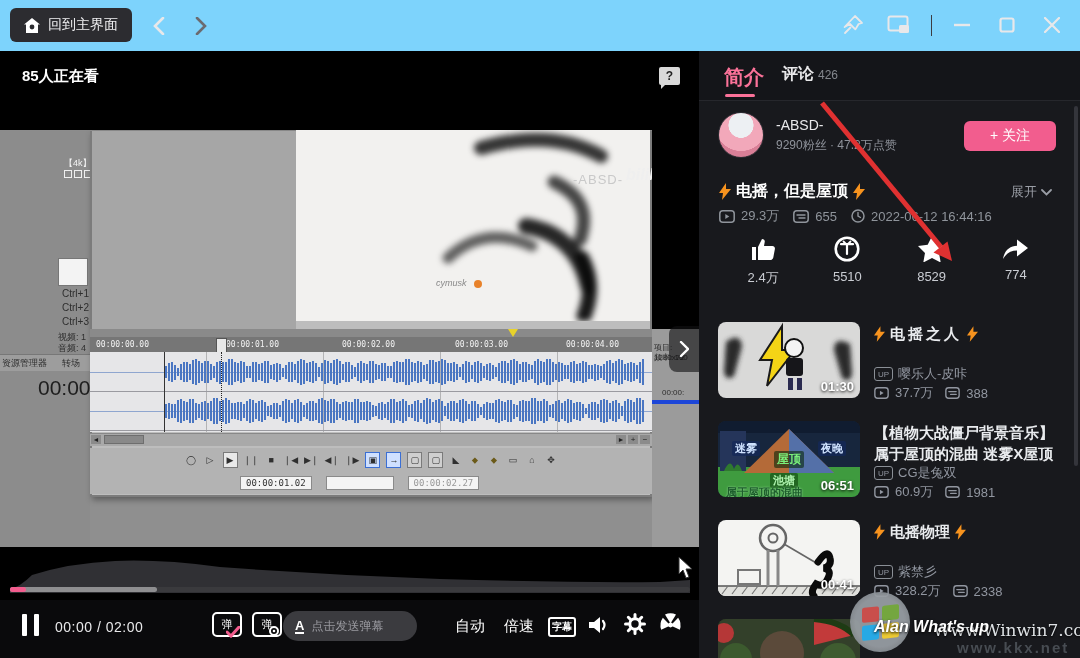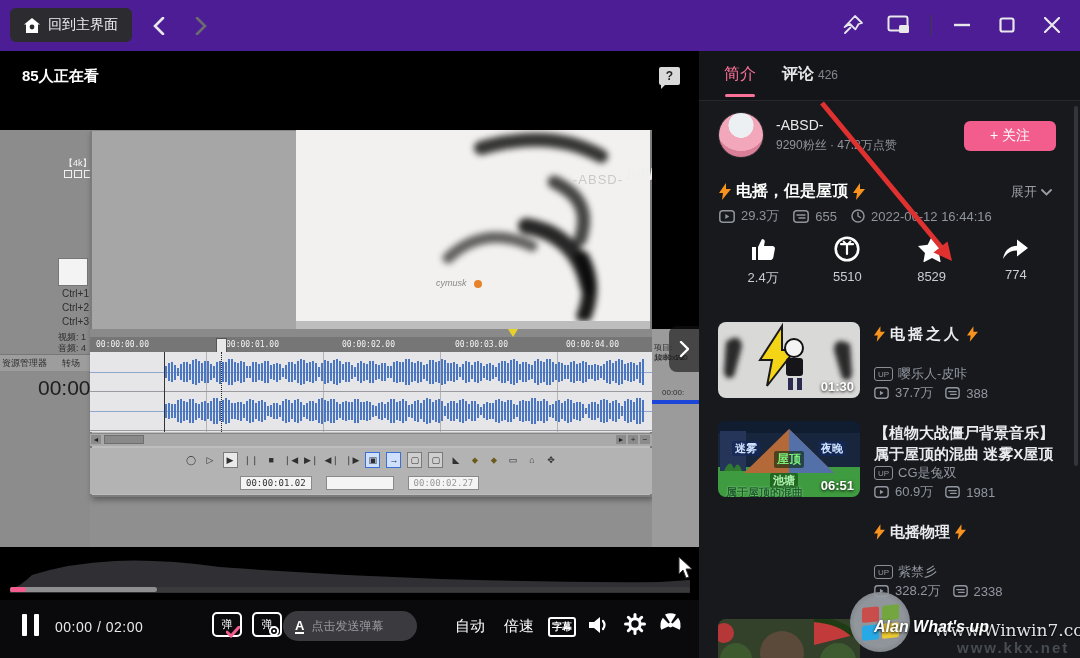--- a/index.html
+++ b/index.html
@@ -1,21 +1,21 @@
 <!DOCTYPE html>
 <html><head>
 <meta charset="utf-8">
 <style>
   html,body{margin:0;padding:0;background:#000;}
   .app{position:relative;width:1080px;height:658px;overflow:hidden;background:#0b0b0d;
        font-family:"Liberation Sans",sans-serif;color:#e8e8ea;}
   .abs{position:absolute;}
   svg{display:block;}
   
-  .titlebar{left:0;top:0;width:1080px;height:51px;background:#4c1d95;}
+  .titlebar{left:0;top:0;width:1080px;height:51px;background:#7dd3fc;}
   .home-btn{left:10px;top:8px;height:34px;background:#2c2c30;border-radius:6px;display:flex;
             align-items:center;gap:8px;padding:0 14px;font-size:14px;color:#f0f0f2;cursor:default;}
   .nav-chev{top:12px;width:28px;height:28px;display:flex;align-items:center;justify-content:center;}
   .win-btn{top:10px;width:34px;height:30px;display:flex;align-items:center;justify-content:center;}
   .tb-divider{left:931px;top:15px;width:1px;height:21px;background:#3c3c41;}
   
   .player{left:0;top:51px;width:699px;height:607px;background:#000;}
   .watching{left:22px;top:16px;font-size:15px;font-weight:bold;color:#fff;}
   .help-bubble{left:659px;top:16px;width:21px;height:18px;background:#d9d9d9;border-radius:2px;
                color:#222;font-size:12px;font-weight:bold;display:flex;align-items:center;justify-content:center;}
@@ -50,21 +50,21 @@
   .ctrlbar{left:0;top:549px;width:699px;height:58px;background:#0a0a0c;}
   .ctrl-time{left:55px;top:19px;font-size:14px;color:#e8e8ea;letter-spacing:.5px;}
   .dm-input{left:283px;top:11px;width:110px;height:30px;background:#3b3b3f;border-radius:16px;display:flex;align-items:center;gap:7px;padding:0 12px;}
   .dm-a{color:#fff;font-size:13px;font-weight:bold;border-bottom:2px solid #fff;line-height:13px;}
   .dm-ph{color:#9a9aa0;font-size:12px;white-space:nowrap;}
   .ctrl-text{top:17px;font-size:15px;color:#fff;}
   .subtitle-chip{left:548px;top:17px;border:2px solid #fff;border-radius:3px;font-size:10px;font-weight:bold;color:#fff;padding:1px 2px;}
   
   .sidebar{left:699px;top:51px;width:381px;height:607px;background:#18191d;}
   .tabbar{left:0;top:0;width:381px;height:49px;background:#141519;border-bottom:1px solid #26272c;}
-  .tab-active{left:25px;top:13px;color:#fb7299;font-size:16px;font-weight:normal;}
+  .tab-active{left:25px;top:13px;color:#fb7299;font-size:20px;font-weight:bold;}
   .tab-underline{left:26px;top:43px;width:30px;height:3px;border-radius:2px;background:#fb7299;}
   .tab{left:83px;top:13px;color:#e8e8ea;font-size:16px;font-weight:bold;}
   .tab-count{left:119px;top:17px;color:#84878d;font-size:12px;}
   .avatar{left:19px;top:61px;width:44px;height:44px;border-radius:50%;
           background:radial-gradient(circle at 50% 28%,#edf0f3 0 32%,#f2a8ba 33% 66%,#d97f97 67% 100%);
           border:1px solid #2c2d33;}
   .up-name{left:77px;top:66px;font-size:14px;color:#e8e8ea;}
   .up-meta{left:77px;top:86px;font-size:12px;color:#8f939b;}
   .follow-btn{left:265px;top:70px;width:92px;height:30px;background:#f25d8e;border-radius:6px;color:#fff;
               font-size:14px;display:flex;align-items:center;justify-content:center;gap:4px;}
@@ -803,20 +803,36 @@
           <path d="M6.3 4l4 2.5-4 2.5z" fill="#9196a0"></path>
         </svg>
       <span>60.9万</span>
       <svg width="15" height="12" viewBox="0 0 16 13" style="margin-left:6px">
           <rect x=".8" y=".8" width="14.4" height="11.4" rx="3" fill="none" stroke="#9196a0" stroke-width="1.5"></rect>
           <path d="M4 5h8M6 8h6" stroke="#9196a0" stroke-width="1.4" stroke-linecap="round"></path>
         </svg>
       <span>1981</span>
     </div>
 
+    <div class="abs thumb" style="top:469px;background:#f4f4f2">
+      <svg width="142" height="76" viewBox="0 0 142 76">
+        <rect x="0" y="66" width="142" height="10" fill="#e0e0dc"></rect>
+        <path d="M0 66h142" stroke="#555" stroke-width="1.5"></path>
+        <g stroke="#777" stroke-width="1.2">
+          <path d="M4 74l6-8M14 74l6-8M24 74l6-8M34 74l6-8M44 74l6-8M54 74l6-8M64 74l6-8M74 74l6-8M84 74l6-8M94 74l6-8M104 74l6-8M114 74l6-8M124 74l6-8M134 74l6-8"></path>
+        </g>
+        <circle cx="55" cy="18" r="13" fill="none" stroke="#666" stroke-width="2.5"></circle>
+          <circle cx="55" cy="18" r="4.5" fill="none" stroke="#666" stroke-width="2"></circle>
+        <path d="M50 30v36M60 30v36" stroke="#888" stroke-width="3"></path>
+        <rect x="20" y="50" width="22" height="14" fill="none" stroke="#777" stroke-width="2"></rect>
+        <path d="M66 24l34 20" stroke="#666" stroke-width="1.6"></path>
+        <path d="M100 42q10-14 12-4 2 8-6 10 8 2 4 10-4 10-12 6-6 8-2 12" stroke="#0b0b0b" stroke-width="7" fill="none" stroke-linecap="round"></path>
+      </svg>
+      <span class="duration">00:41</span>
+    </div>
     <div class="abs item-title" style="top:470px;display:flex;align-items:center;gap:5px">
       <svg width="11" height="16" viewBox="0 0 12 17">
           <path d="M7 0L0 10h4L3 17l9-11H7z" fill="#f7931e"></path>
         </svg>
       <span>电摇物理</span>
       <svg width="11" height="16" viewBox="0 0 12 17">
           <path d="M7 0L0 10h4L3 17l9-11H7z" fill="#f7931e"></path>
         </svg>
     </div>
     <div class="abs item-up" style="top:512px">

